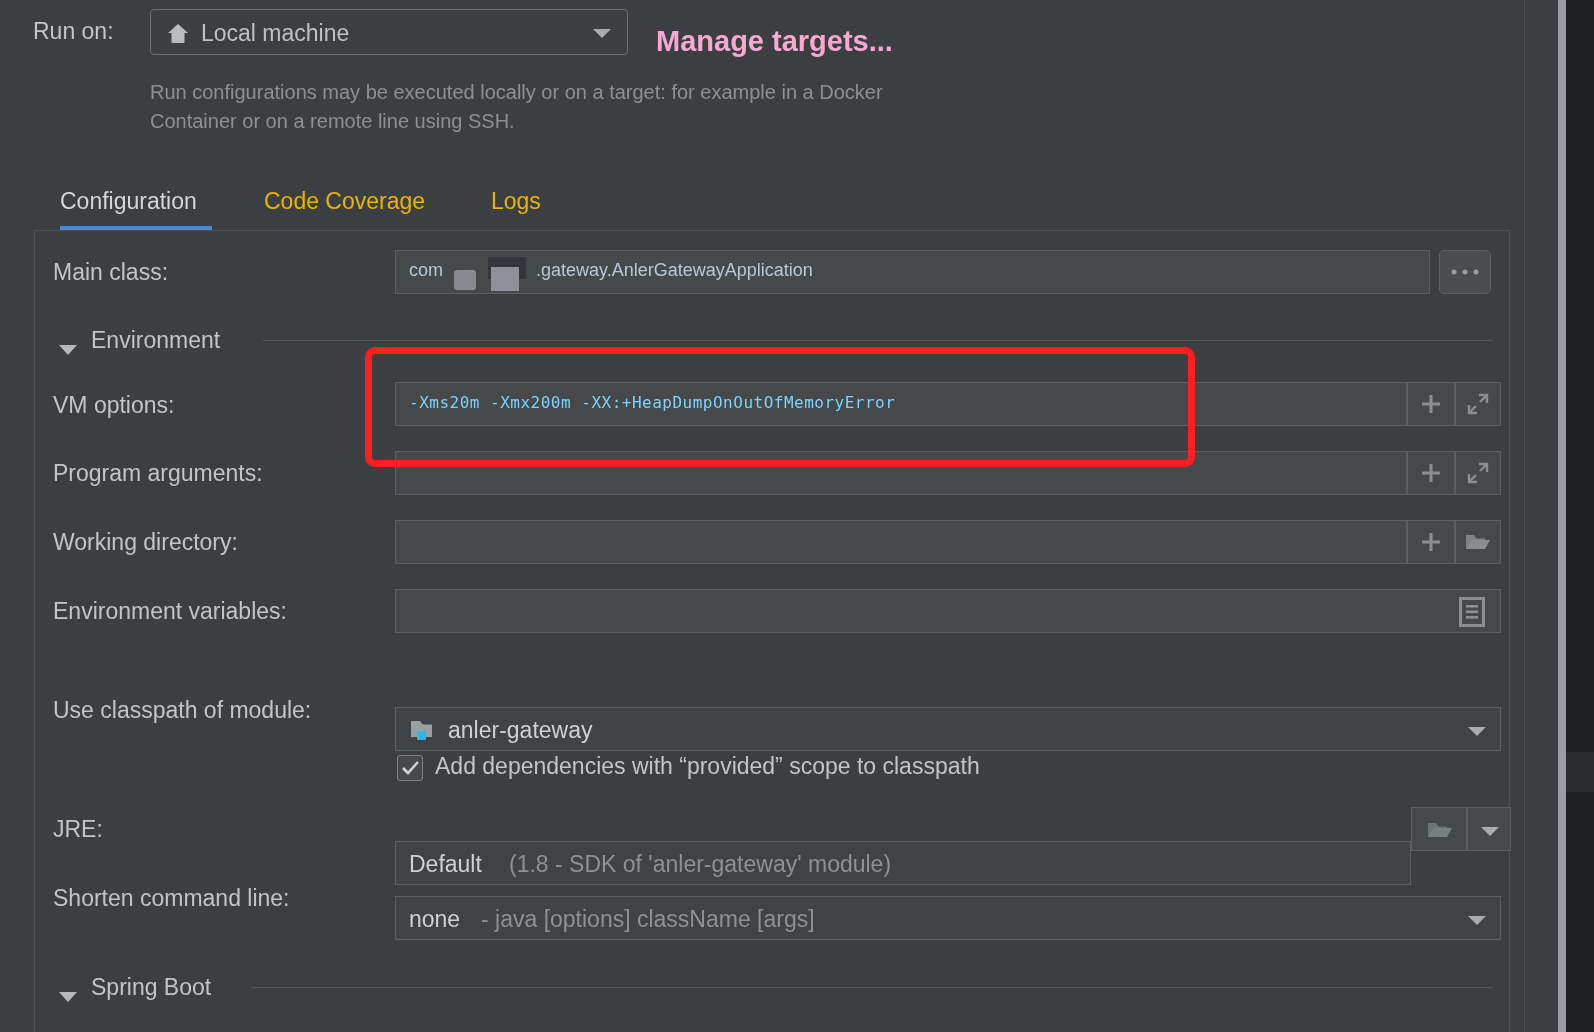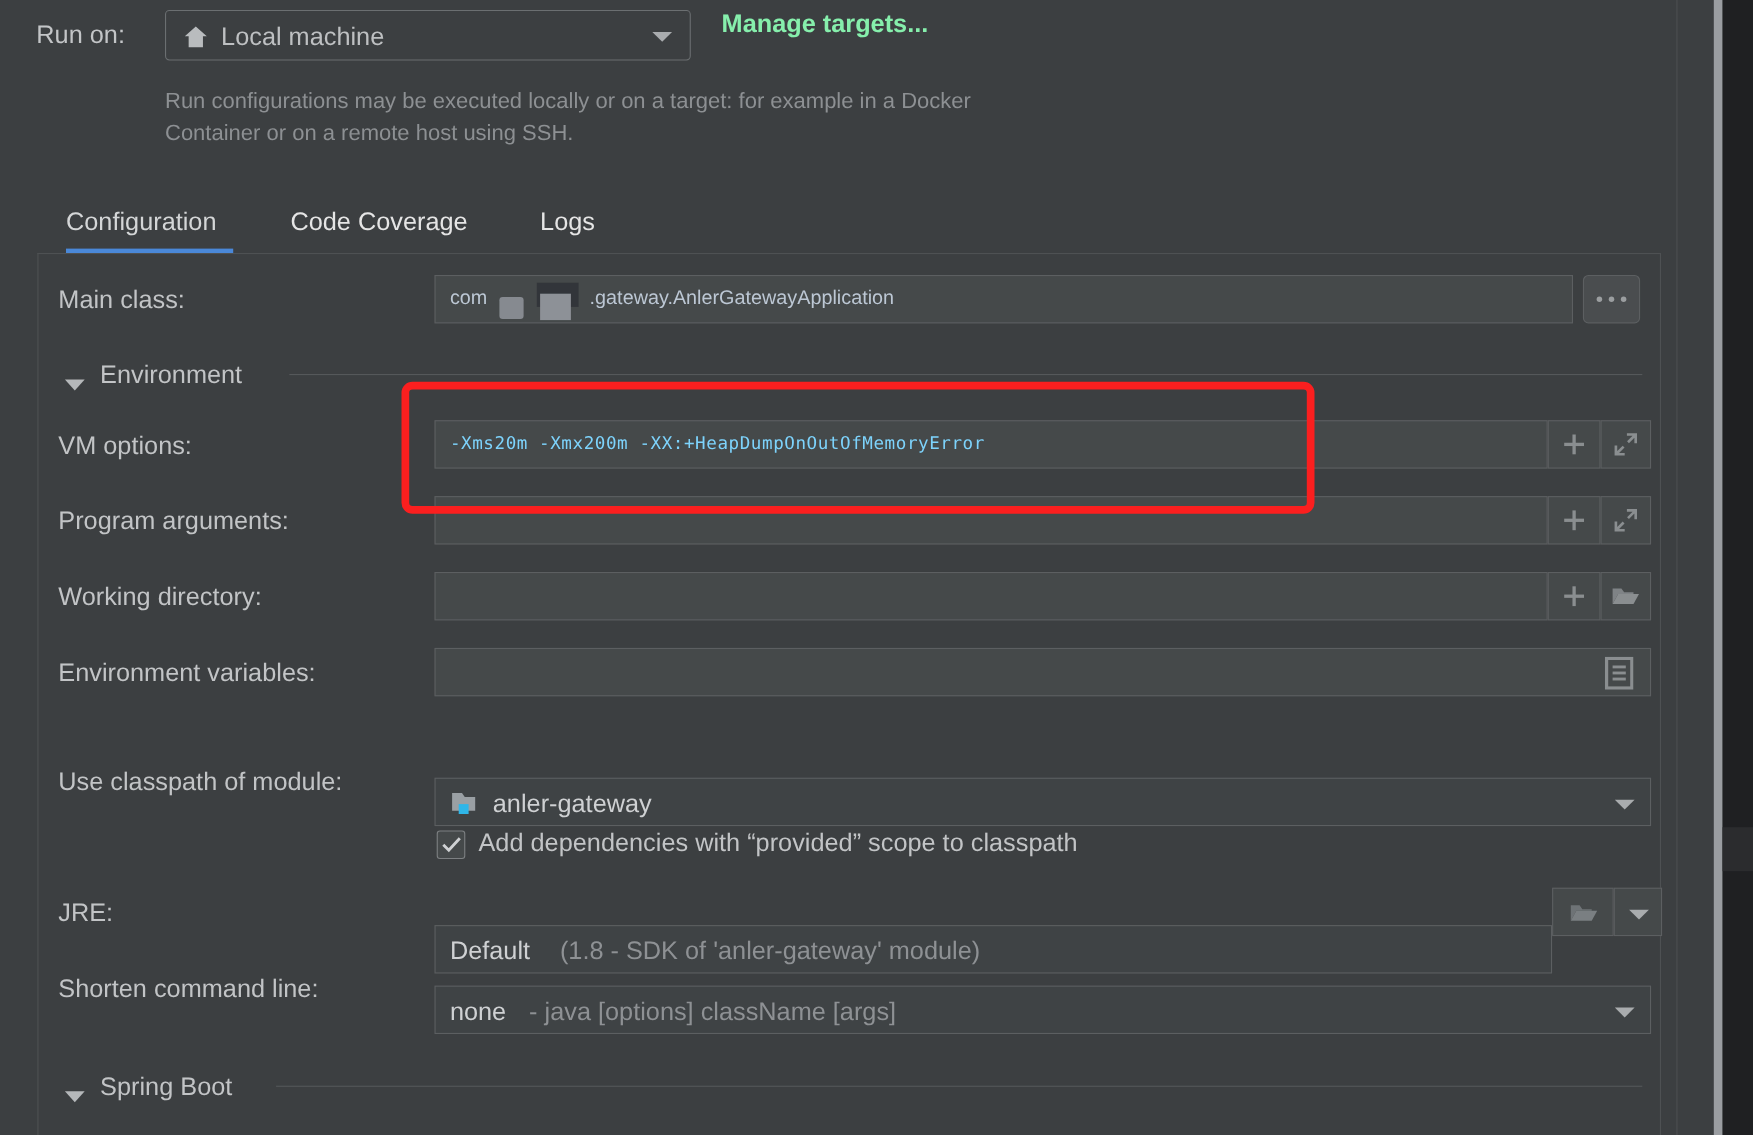--- a/index.html
+++ b/index.html
@@ -56,36 +56,36 @@
     font-size: 23px; color: #bec0c2;
   }
   .combo-arrow {
     position: absolute; right: 16px; top: 19px;
     width: 0; height: 0;
     border-left: 9px solid transparent;
     border-right: 9px solid transparent;
     border-top: 9px solid #a9acae;
   }
   .manage-link {
-    position: absolute; left: 656px; top: 8px;
-    font-size: 23px; color: #86efac; font-weight: bold;
+    position: absolute; left: 656px; top: 25px;
+    font-size: 29px; color: #f9a8d4; font-weight: bold;
     cursor: pointer;
   }
   .runon-desc {
     position: absolute; left: 150px; top: 78px; width: 760px;
     font-size: 20px; color: #8d9093; line-height: 29px;
   }
 
   
   .tabbar {
     position: absolute; left: 0; top: 178px; width: 1524px; height: 52px;
   }
   .tab {
     position: absolute; top: 0; height: 52px;
-    font-size: 23px; color: #e5e5e5;
+    font-size: 23px; color: #eab308;
     padding: 10px 0 0 0;
     cursor: pointer;
   }
   .tab.active { color: #d4d6d7; }
   .tab-underline {
     position: absolute; bottom: 0; left: 0; right: 0; height: 4px;
     background: #4a88d8;
   }
 
   
@@ -246,21 +246,21 @@
           <path d="M11 1 L21 10 L17.5 10 L17.5 20 L4.5 20 L4.5 10 L1 10 Z" fill="#b9bcbe"></path>
         </svg>
       </span>
       <span class="combo-text">Local machine</span>
       <span class="combo-arrow"></span>
     </div>
 
     <div class="manage-link">Manage targets...</div>
   </div>
 
-  <div class="runon-desc">Run configurations may be executed locally or on a target: for example in a Docker Container or on a remote host using SSH.</div>
+  <div class="runon-desc">Run configurations may be executed locally or on a target: for example in a Docker Container or on a remote line using SSH.</div>
 
   <div class="tabbar">
     <div class="tab active" style="left:60px; width:152px;">
       <span>Configuration</span>
       <span class="tab-underline"></span>
     </div>
     <div class="tab" style="left:264px; width:176px;">
       <span>Code Coverage</span>
     </div>
     <div class="tab" style="left:491px; width:62px;">

